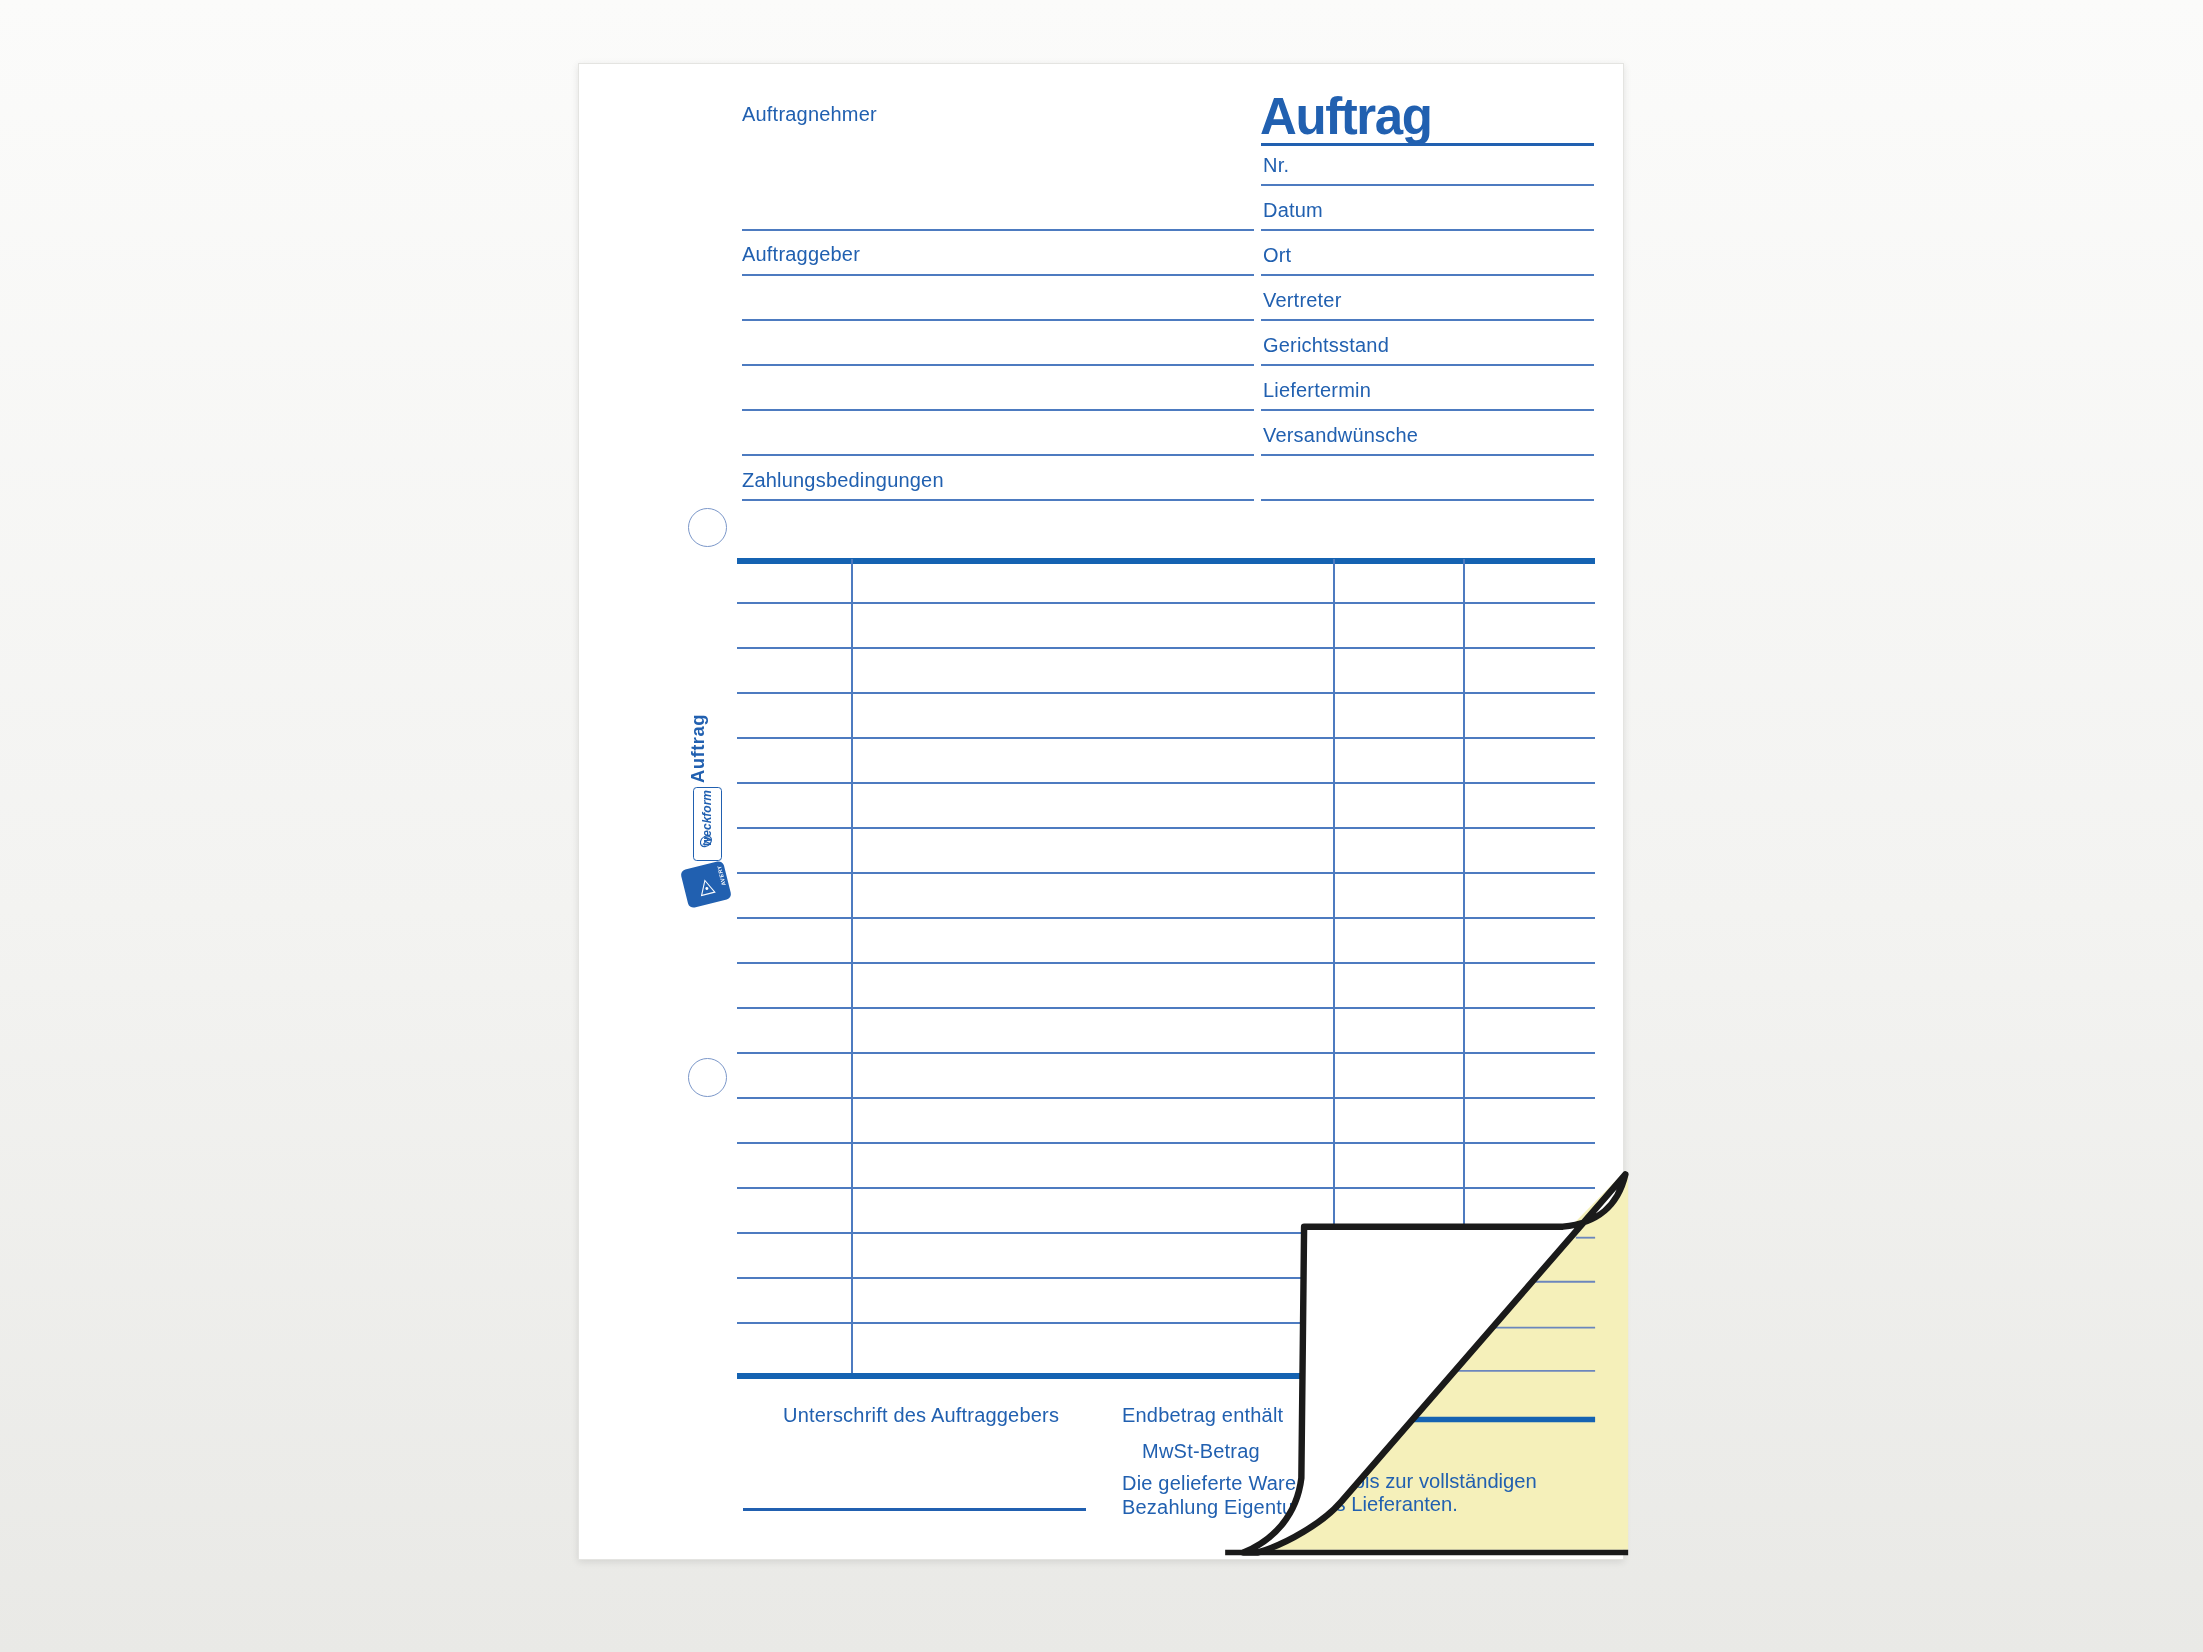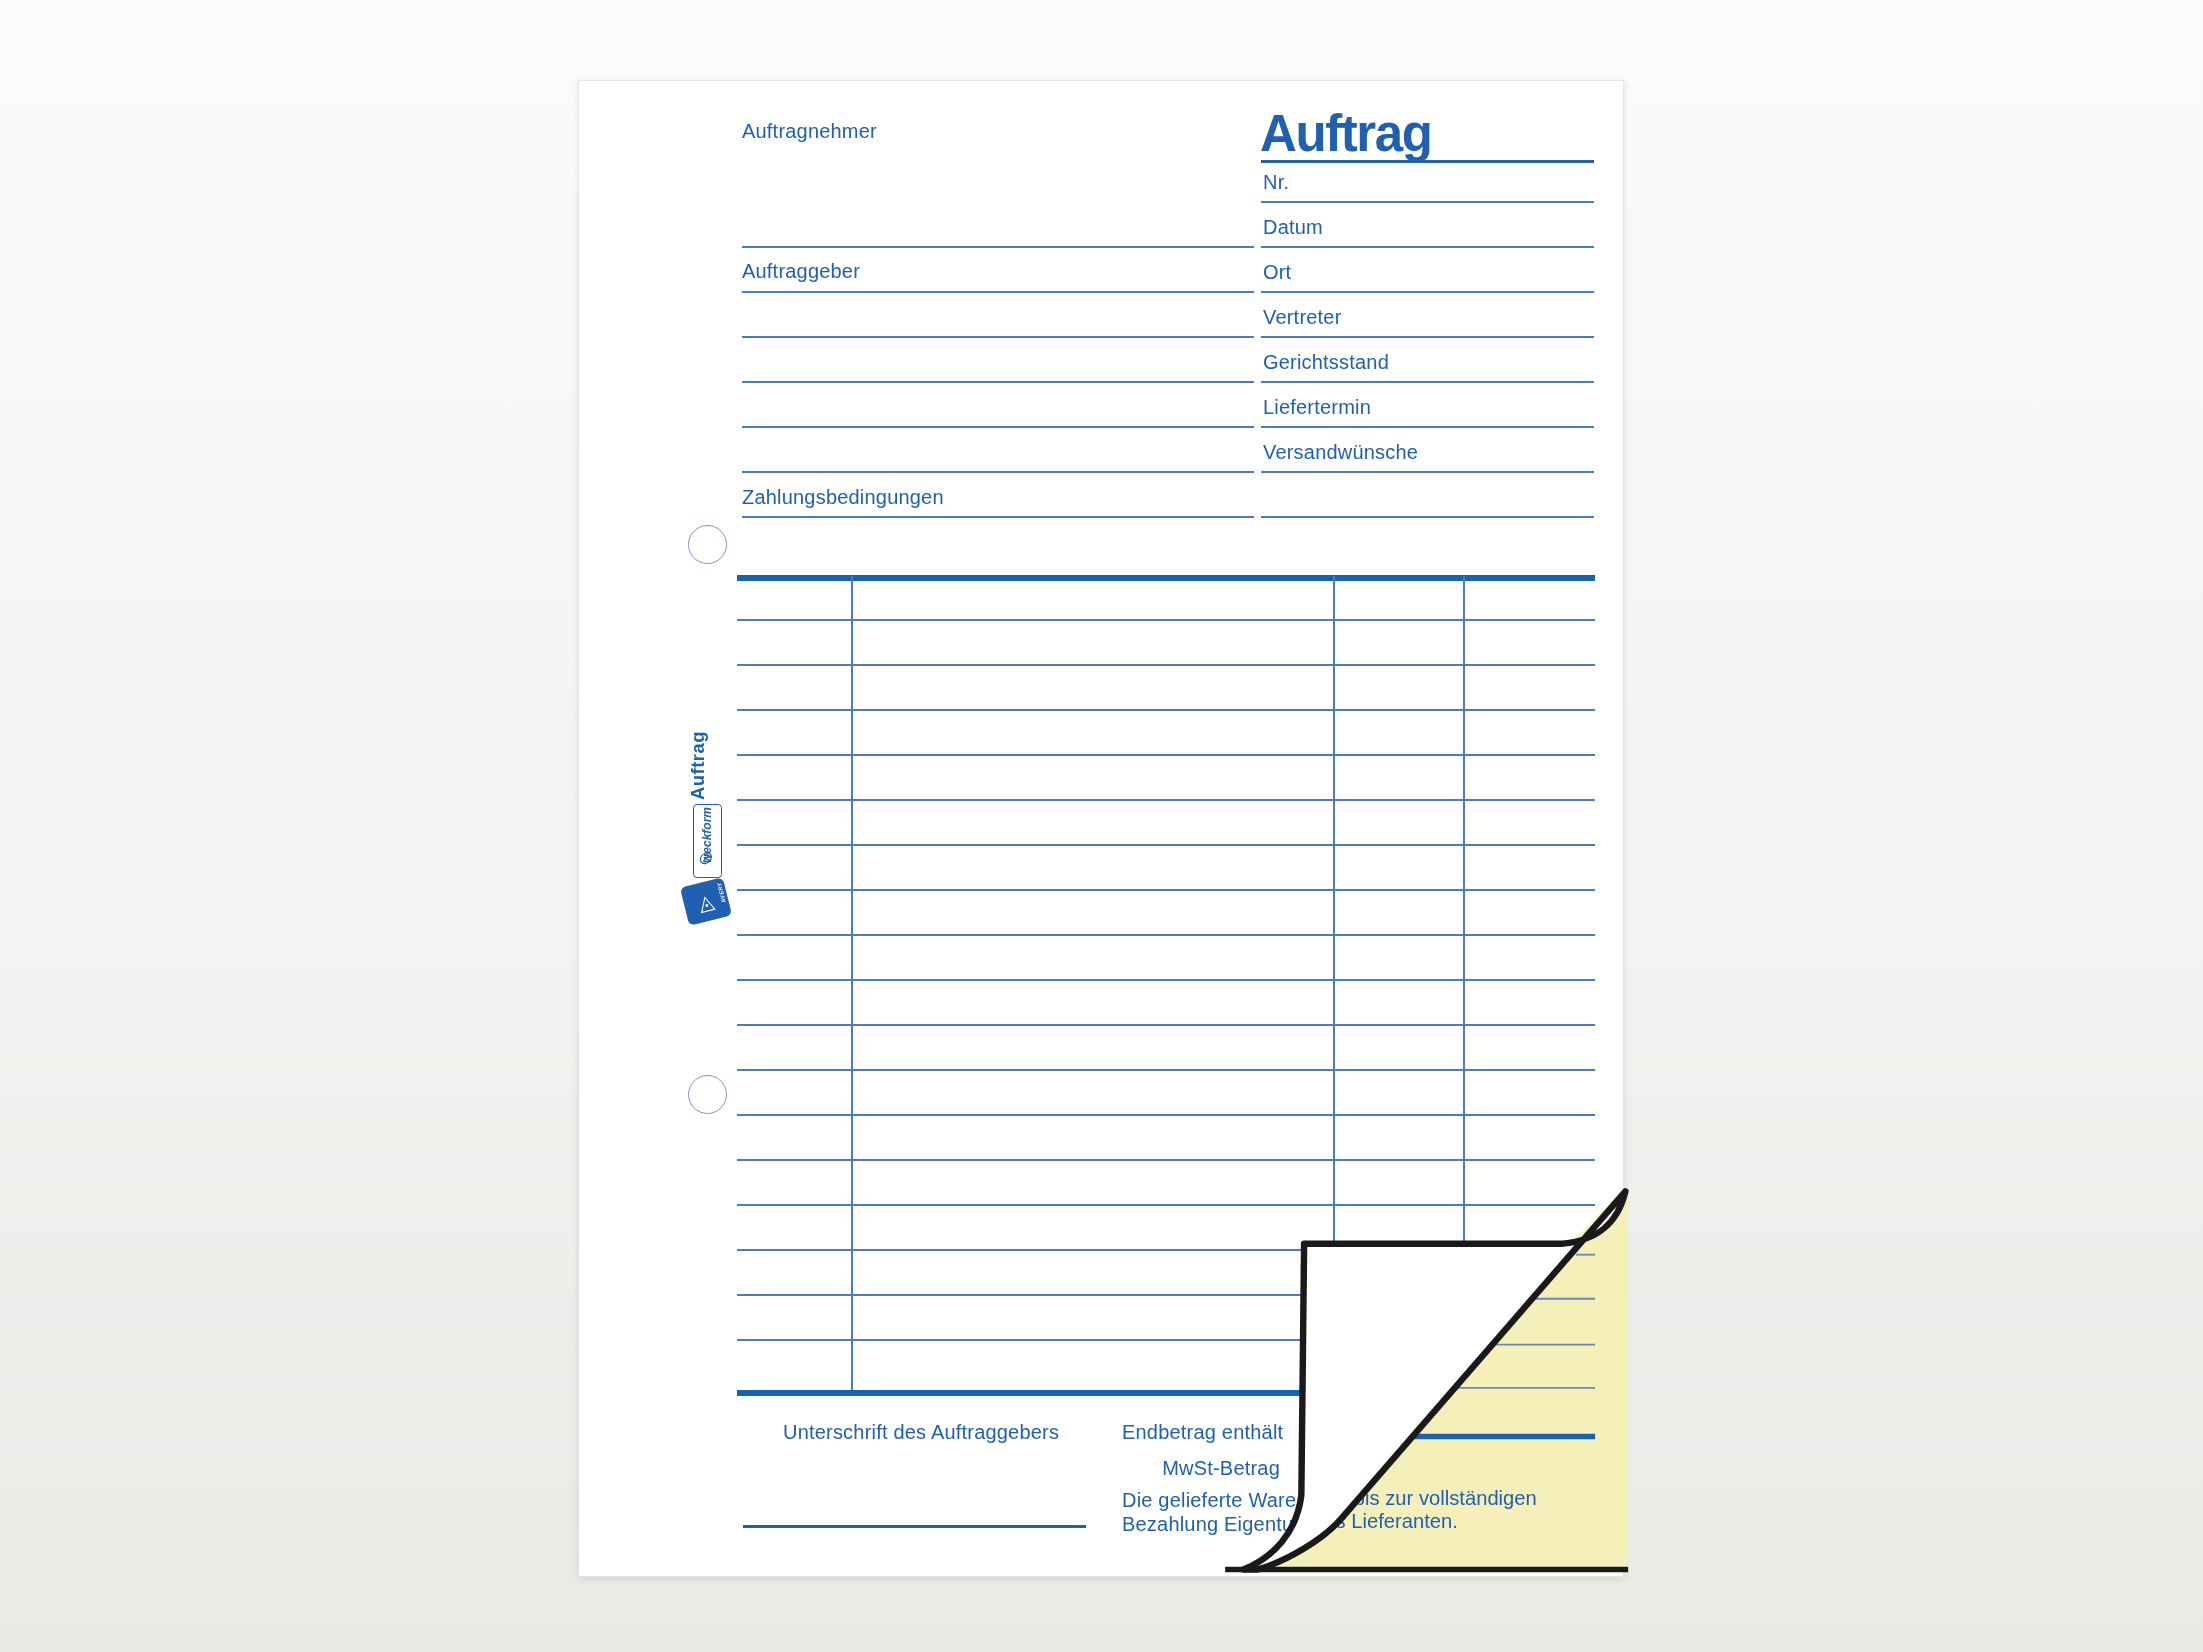--- a/index.html
+++ b/index.html
@@ -10,21 +10,21 @@
     --black:#1a1a1a;      
   }
   *{margin:0;padding:0;box-sizing:border-box;}
   html,body{width:2204px;height:1653px;}
   body{
     font-family:"Liberation Sans","DejaVu Sans",sans-serif;
     background:linear-gradient(180deg,#fbfbfa 0%,#f3f3f1 55%,#e9e9e6 100%);
     position:relative;overflow:hidden;
   }
   .page{
-    position:absolute;left:578px;top:80px;width:1046px;height:1497px;
+    position:absolute;left:578px;top:63px;width:1046px;height:1497px;
     background:#ffffff;border:0.9px solid #e4e4e1;
     box-shadow:0 1.8px 7.3px rgba(0,0,0,.10);
   }
   .lbl{
     position:absolute;color:var(--ink);font-size:20px;line-height:22px;
     letter-spacing:0.2px;white-space:nowrap;
   }
   .title{
     position:absolute;left:681px;top:26px;color:var(--ink);
     font-size:51px;font-weight:700;letter-spacing:-1.4px;line-height:53px;
@@ -117,21 +117,21 @@
 
   <div class="thick" style="left:158px;top:494px;width:858px;height:6.4px;"></div>
   <div class="table-rules"></div>
   <div class="vline" style="left:272px;top:495px;height:819px;"></div>
   <div class="vline" style="left:754px;top:495px;height:819px;"></div>
   <div class="vline" style="left:884px;top:495px;height:819px;"></div>
   <div class="thick" style="left:158px;top:1309px;width:858px;height:5.5px;"></div>
 
   <div class="lbl" style="left:164px;top:1340px;margin-left:40px;">Unterschrift des Auftraggebers</div>
   <div class="lbl footer-right" style="top:1340px;">Endbetrag enthält</div>
-  <div class="lbl footer-right" style="top:1376px;width:158px;text-align:right;">MwSt-Betrag</div>
+  <div class="lbl footer-right" style="top:1376px;width:158px;text-align:center;">MwSt-Betrag</div>
   <div class="lbl footer-right" style="top:1408px;">Die gelieferte Ware</div>
   <div class="lbl footer-right" style="top:1432px;">Bezahlung Eigentum</div>
   <div class="sig-line"></div>
 
   <svg class="fold-svg" width="478" height="459" viewBox="0 0 520 500">
 
     <path d="M499,65 L502,70 L502,478 L95,478 Z" fill="#f5f0ba"></path>
 
     <g stroke="#6b86bd" stroke-width="2">
       <line x1="445" y1="138" x2="466" y2="138"></line>

